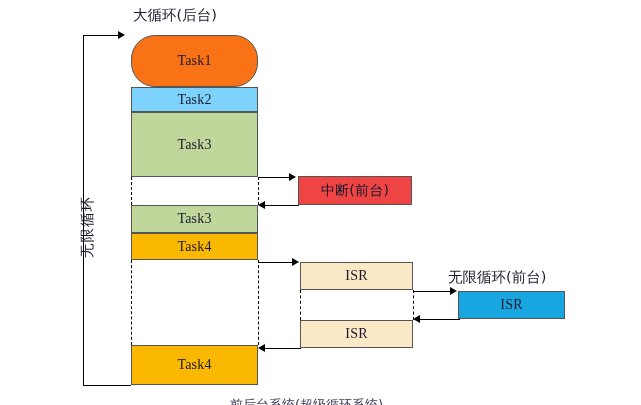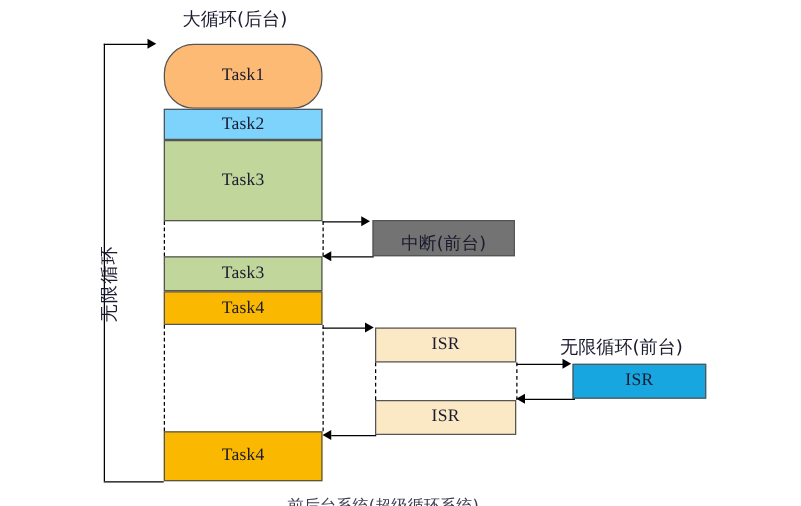--- a/index.html
+++ b/index.html
@@ -84,32 +84,32 @@
     white-space: nowrap;
     color: #2b2b45;
     opacity: 0.92;
   }
 </style>
 </head>
 <body>
 
 <div id="canvas">
 
-  <div class="caption cjk" style="left:146px; top:6px;">大循环(后台)</div>
+  <div class="caption cjk" style="left:133px; top:6px;">大循环(后台)</div>
 
   <div class="hline" style="left:83px; top:35px; width:37px;"></div>
   <div class="arrowhead-r" style="left:118px; top:31px;"></div>
 
   <div class="vline" style="left:83px; top:35px; height:350px;"></div>
 
   <div class="hline" style="left:83px; top:385px; width:48px;"></div>
 
   <div class="vert-label cjk" style="left:78px; top:258px;">无限循环</div>
 
-  <div class="box" style="left:131px; top:35px; width:127px; height:52px; background:#fdba74;border-radius:24px;">
+  <div class="box" style="left:131px; top:35px; width:127px; height:52px; background:#f97316;border-radius:24px;">
     <span>Task1</span>
   </div>
   <div class="box" style="left:131px; top:87px; width:127px; height:25px; background:#7dd3fc;">
     <span>Task2</span>
   </div>
   <div class="box" style="left:131px; top:112px; width:127px; height:65px; background:#c1d69a;">
     <span>Task3</span>
   </div>
   <div class="box" style="left:131px; top:205px; width:127px; height:28px; background:#c1d69a;">
     <span>Task3</span>
@@ -120,21 +120,21 @@
   <div class="box" style="left:131px; top:345px; width:127px; height:40px; background:#fbb800;">
     <span>Task4</span>
   </div>
 
   <div class="dashv" style="left:131px; top:177px; height:28px;"></div>
   <div class="dashv" style="left:258px; top:177px; height:28px;"></div>
 
   <div class="dashv" style="left:131px; top:260px; height:85px;"></div>
   <div class="dashv" style="left:258px; top:260px; height:85px;"></div>
 
-  <div class="box cjk" style="left:298px; top:176px; width:114px; height:29px; background:#737373; font-size:14px;align-items:flex-end;">
+  <div class="box cjk" style="left:298px; top:176px; width:114px; height:29px; background:#ef4444; font-size:14px;">
     <span>中断(前台)</span>
   </div>
 
   <div class="hline" style="left:258px; top:177px; width:33px;"></div>
   <div class="arrowhead-r" style="left:289px; top:173px;"></div>
 
   <div class="hline" style="left:265px; top:205px; width:34px;"></div>
   <div class="arrowhead-l" style="left:258px; top:201px;"></div>
 
   <div class="box" style="left:300px; top:262px; width:113px; height:28px; background:#fbe9c6;">

